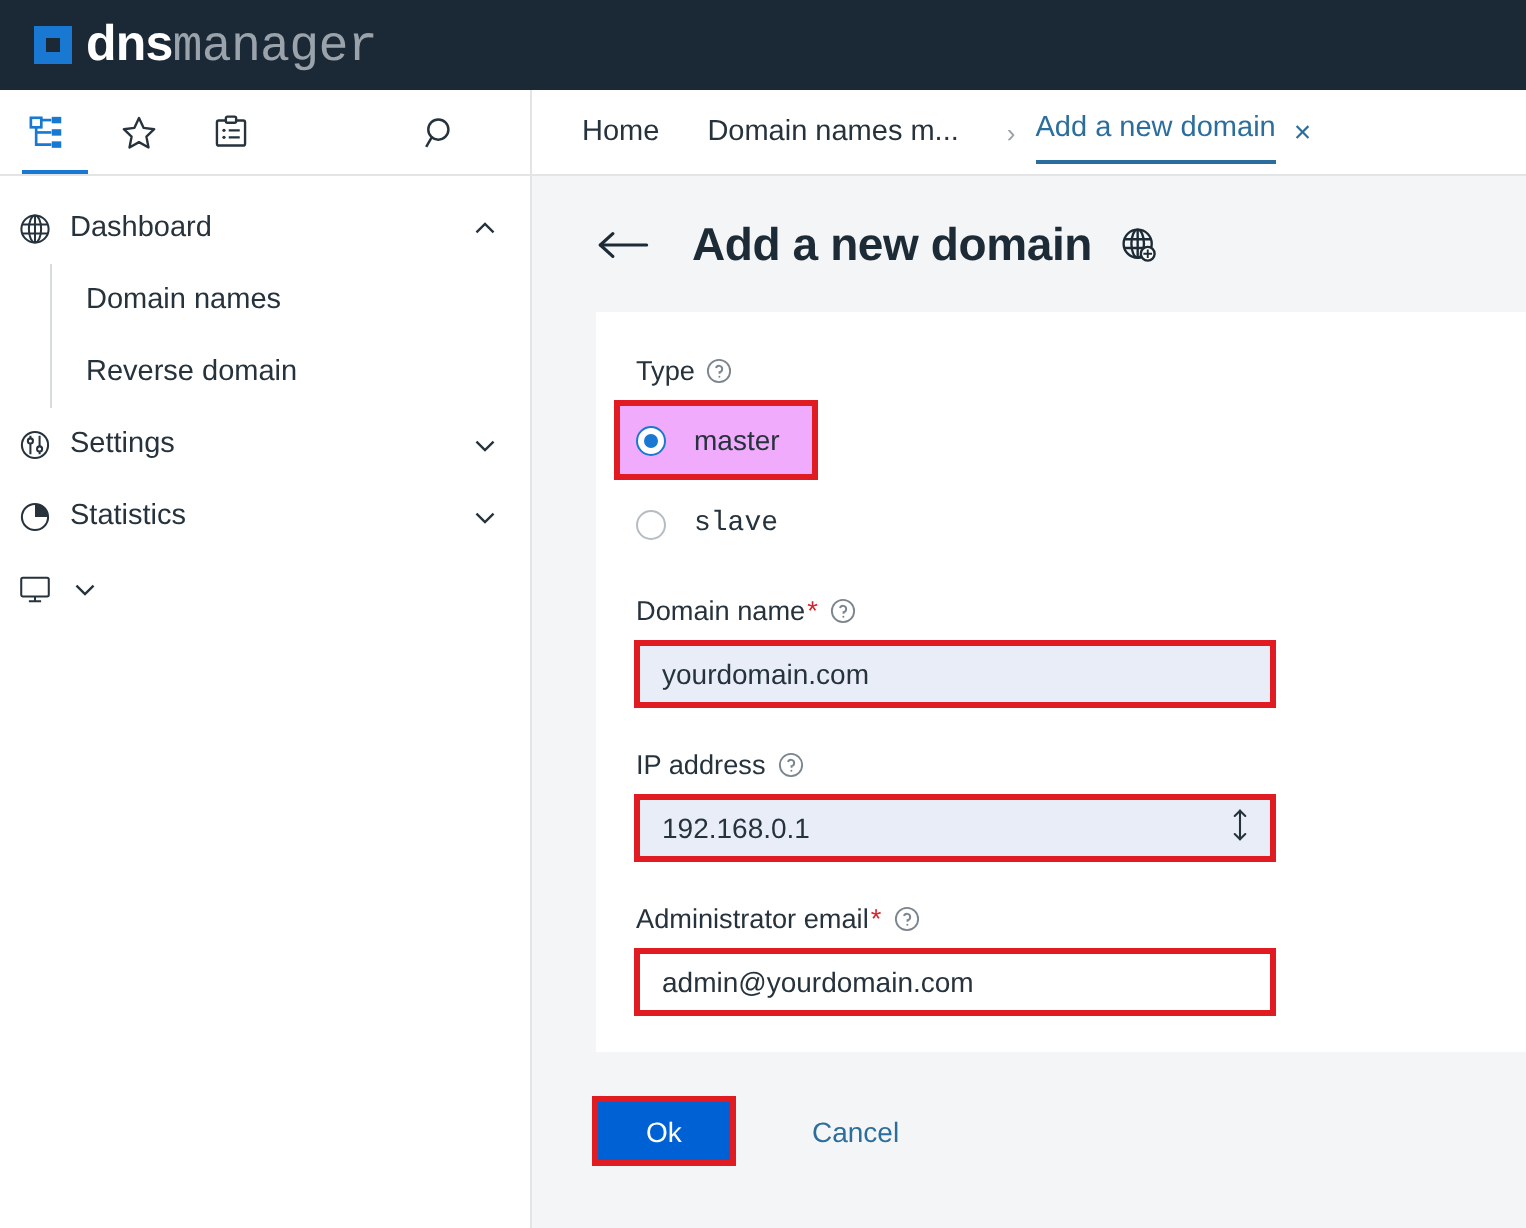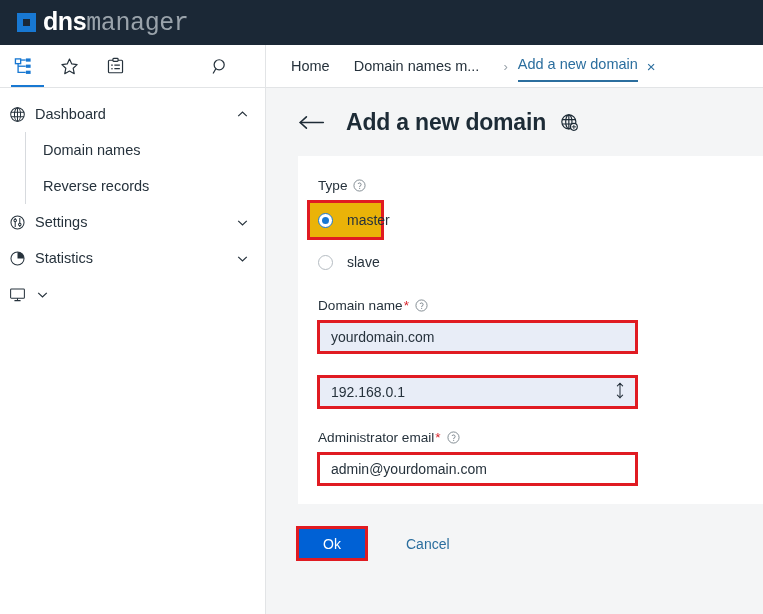--- a/index.html
+++ b/index.html
@@ -81,22 +81,22 @@
   .help { margin-left:6px; display:flex; }
 
   .radio-line { display:flex; align-items:center; height:26px; }
   .radio { width:15px; height:15px; border-radius:50%; border:1px solid #b5bcc2; background:#fff; flex:none; position:relative; }
   .radio.on { border:1px solid #1878d2; }
   .radio.on:after {
     content:""; position:absolute; left:3px; top:3px; width:7px; height:7px; border-radius:50%; background:#1878d2;
   }
   .radio-label { font-size:14px; color:#26323c; margin-left:14px; }
 
-  .box-master { position:relative; border:3px solid #e01b22; width:77px; padding:4px 0 4px 8px; margin-left:-11px; margin-bottom:9px; background:#eab308;text-align:center;}
-  .box-slave { margin-left:0; padding-left:0; margin-top:4px; }
+  .box-master { position:relative; border:3px solid #e01b22; width:102px; padding:4px 0 4px 8px; margin-left:-11px; margin-bottom:9px; background:#f0abfc;text-align:center;}
+  .box-slave { margin-left:0; padding-left:0; margin-top:4px;font-family:Liberation Mono, monospace; }
 
   .input-wrap { border:3px solid #e01b22; margin-left:-1px; width:321px; }
   .input {
     height:28px; background:#e8edf7; display:flex; align-items:center;
     padding:0 9px 0 11px; font-size:14px; color:#26323c;
   }
   .input.white { background:#ffffff; }
   .input .val { flex:1; }
   .spacer-16 { height:21px; }
   .spacer-18 { height:23px; }
@@ -183,21 +183,21 @@
       <span class="nav-label">Dashboard</span>
       <span class="chev">
         <svg width="13" height="13" viewBox="0 0 14 14" fill="none" stroke="#26323c" stroke-width="1.3">
             <path d="M2.4 8.8 7 4.3 11.6 8.8"></path>
           </svg>
       </span>
     </div>
 
     <div class="subnav">
       <div class="sub-item">Domain names</div>
-      <div class="sub-item">Reverse records</div>
+      <div class="sub-item">Reverse domain</div>
     </div>
 
     <div class="nav-item">
       <span class="nav-ico">
         <svg width="17" height="17" viewBox="0 0 20 20" fill="none" stroke="#26323c" stroke-width="1.2">
           <circle cx="10" cy="10" r="7.7"></circle>
           <path d="M7.3 4.6 V15.4 M12.7 4.6 V15.4"></path>
           <circle cx="7.3" cy="7.6" r="1.5" fill="#fff"></circle>
           <circle cx="12.7" cy="12.3" r="1.5" fill="#fff"></circle>
         </svg>
@@ -300,20 +300,30 @@
         </span>
       </div>
       <div class="input-wrap">
         <div class="input">
           <span class="val">yourdomain.com</span>
         </div>
       </div>
 
       <div class="spacer-16"></div>
 
+      <div class="field-label">
+        <span>IP address</span>
+        <span class="help">
+          <svg width="13" height="13" viewBox="0 0 14 14" fill="none" stroke="#7b858d" stroke-width="1">
+            <circle cx="7" cy="7" r="6"></circle>
+            <path d="M5.4 5.4 a1.7 1.7 0 1 1 1.9 2.2 v0.9" stroke-width="1.05"></path>
+            <circle cx="7.2" cy="10.1" r="0.55" fill="#7b858d" stroke="none"></circle>
+          </svg>
+        </span>
+      </div>
       <div class="input-wrap">
         <div class="input">
           <span class="val">192.168.0.1</span>
           <span>
             <svg width="12" height="17" viewBox="0 0 12 18" fill="none" stroke="#26323c" stroke-width="1.1" stroke-linecap="round" stroke-linejoin="round">
               <path d="M6 1.4 V16.6"></path>
                 <path d="M3.2 4.2 6 1.4 8.8 4.2"></path>
                 <path d="M3.2 13.8 6 16.6 8.8 13.8"></path>
             </svg>
           </span>

